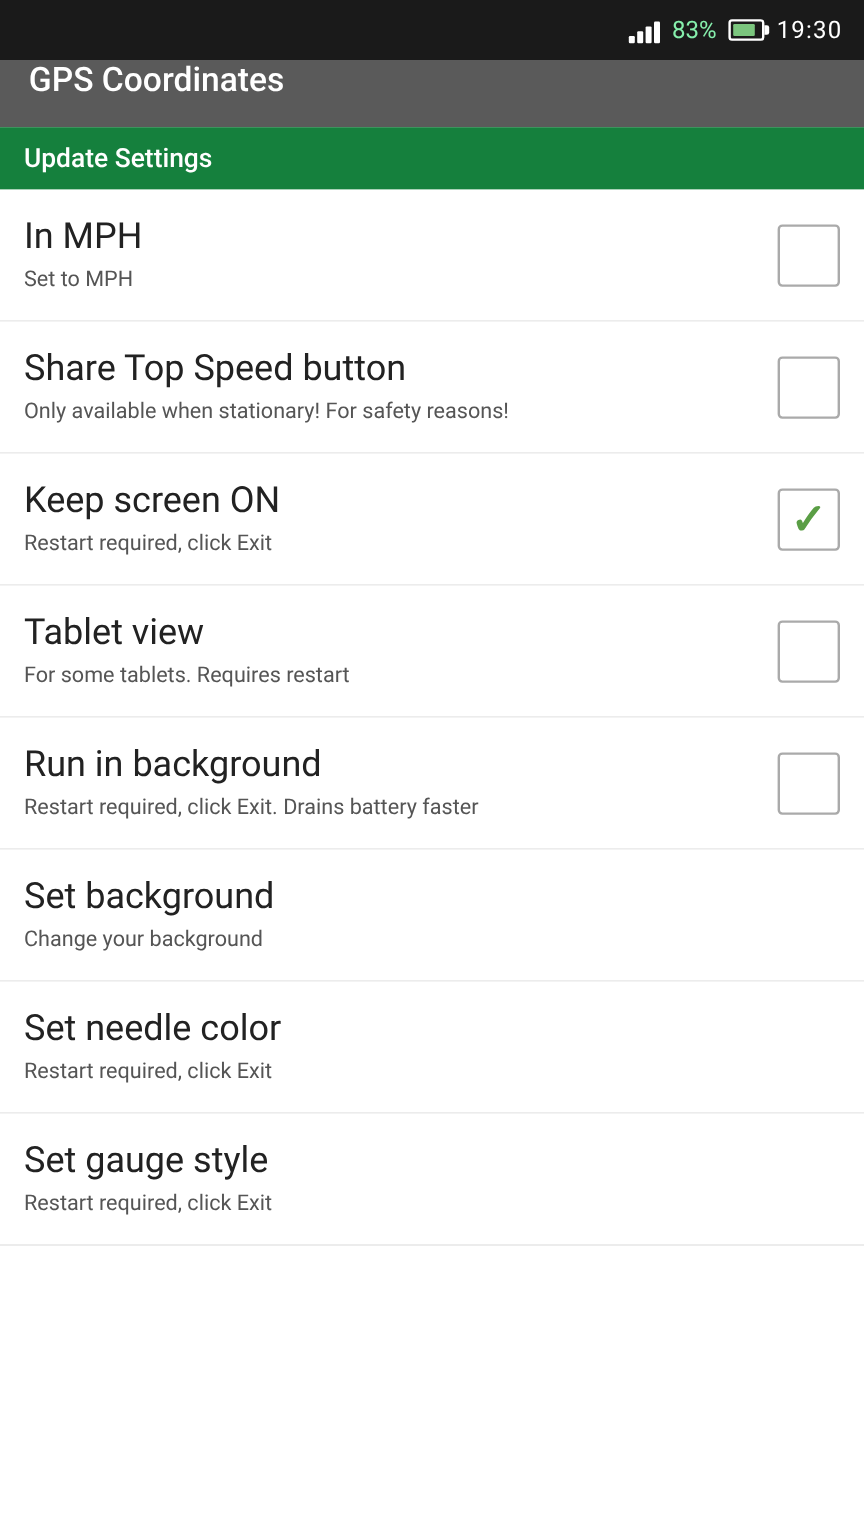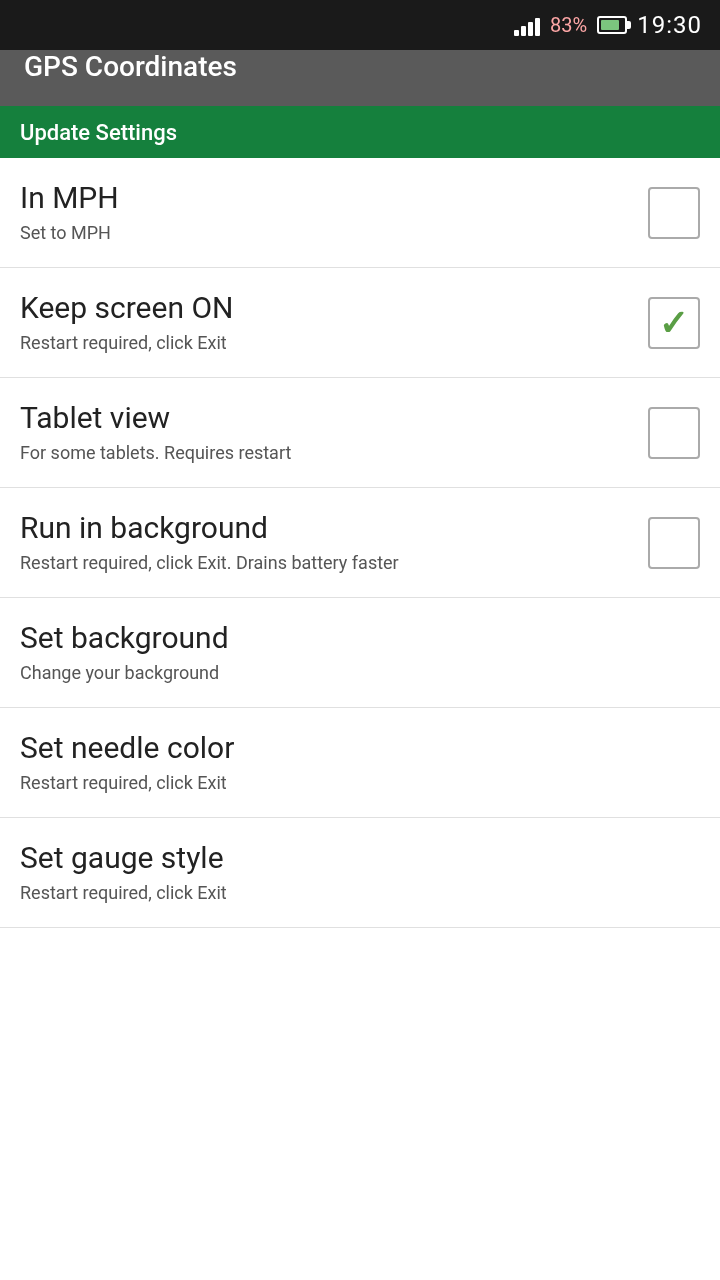--- a/index.html
+++ b/index.html
@@ -28,21 +28,21 @@
       align-items: flex-end;
       gap: 2px;
       height: 22px;
     }
     .signal-bar {
       background: #fff;
       width: 5px;
       border-radius: 1px;
     }
     .status-bar-battery-text {
-      color: #fca5a5;
+      color: #86efac;
       font-size: 20px;
       font-weight: 400;
     }
     .battery-icon {
       width: 30px;
       height: 18px;
       border: 2px solid #fff;
       border-radius: 3px;
       position: relative;
       display: flex;
@@ -61,21 +61,21 @@
       border-radius: 0 2px 2px 0;
     }
     .battery-fill {
       background: #7bc67e;
       height: 100%;
       width: 83%;
       border-radius: 1px;
     }
     .status-bar-time {
       color: #fff;
-      font-size: 24px;
+      font-size: 20px;
       font-weight: 400;
       letter-spacing: 1px;
     }
 
     
     .app-bar {
       width: 720px;
       height: 56px;
       background: #5a5a5a;
       display: flex;
@@ -199,20 +199,27 @@
 
 <div class="setting-row">
       <div class="setting-text-group">
         <div class="setting-title">In MPH</div>
         <div class="setting-subtitle">Set to MPH</div>
       </div>
       <div class="checkbox"></div>
     </div>
     <div class="setting-row">
       <div class="setting-text-group">
+        <div class="setting-title">Share Top Speed button</div>
+        <div class="setting-subtitle">Only available when stationary! For safety reasons!</div>
+      </div>
+      <div class="checkbox"></div>
+    </div>
+    <div class="setting-row">
+      <div class="setting-text-group">
         <div class="setting-title">Keep screen ON</div>
         <div class="setting-subtitle">Restart required, click Exit</div>
       </div>
       <div class="checkbox checked">
         <span class="checkbox-checkmark">✓</span>
       </div>
     </div>
     <div class="setting-row">
       <div class="setting-text-group">
         <div class="setting-title">Tablet view</div>

